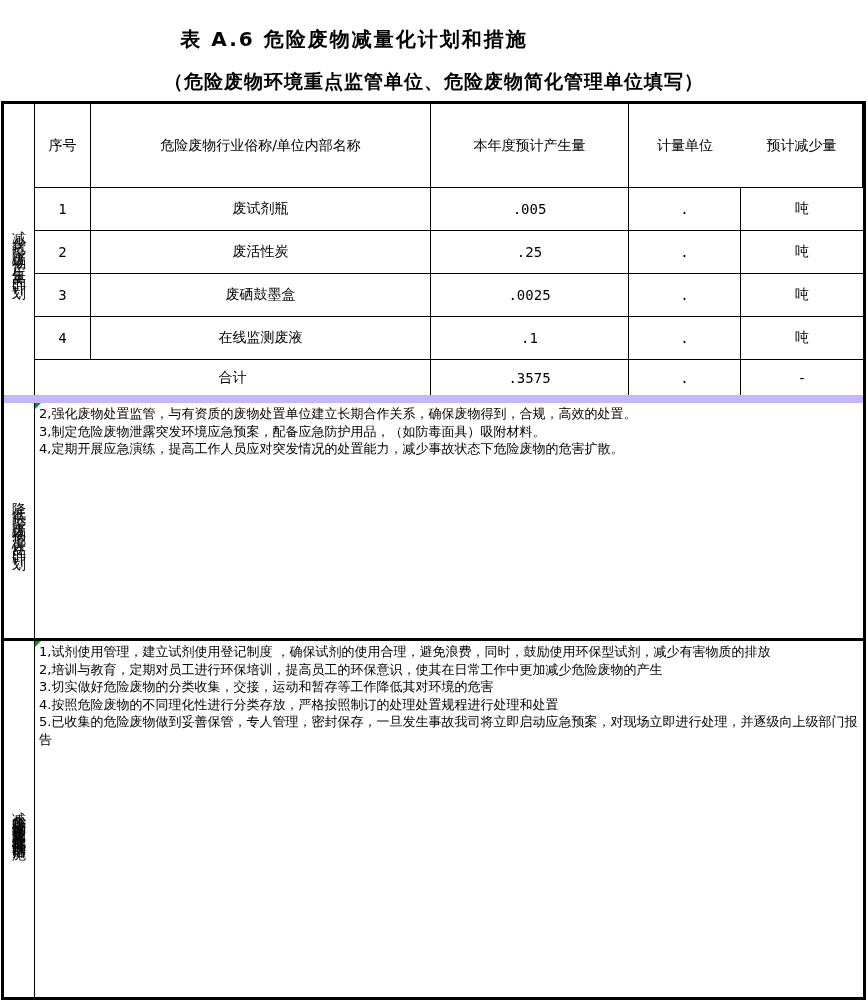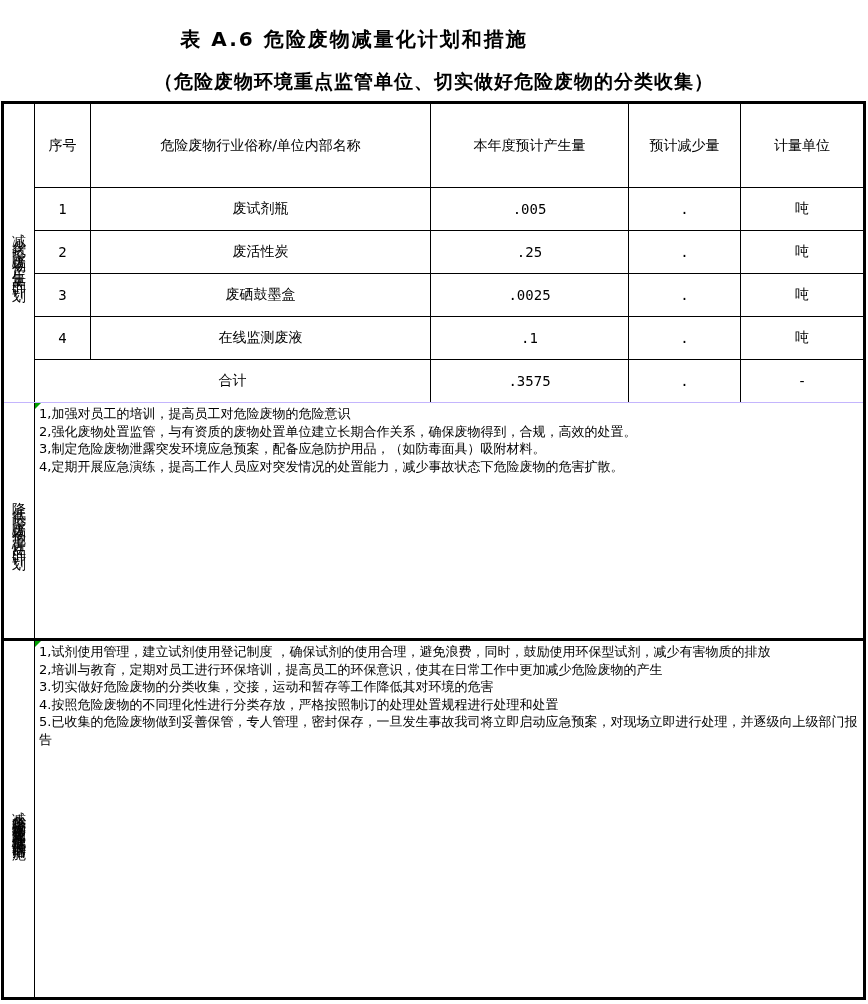--- a/index.html
+++ b/index.html
@@ -19,21 +19,21 @@
     position:absolute; top:69px; left:0; width:868px;
     text-align:center; font-weight:bold; font-size:19px; letter-spacing:1px;
   }
   .big-table {
     position:absolute; left:1px; top:101px; width:865px; height:899px;
     border:3px solid #000;
     display:flex; flex-direction:column;
     background:#fff;
   }
   .section { display:flex; flex-direction:row; width:100%; }
-  .sec1 { height:299px; border-bottom:1px solid #c4b5fd; }
+  .sec1 { height:299px; border-bottom:8px solid #c4b5fd; }
   .sec2 { height:238px; border-bottom:3px solid #000; }
   .sec3 { flex:1 1 auto; }
   .side-cell {
     width:31px; border-right:1px solid #000; flex:0 0 31px;
     display:flex; align-items:center; justify-content:center;
     font-size:14px;
   }
   .vtext {
     writing-mode: vertical-lr;
     text-orientation: upright;
@@ -76,35 +76,35 @@
     position:absolute; top:0; left:0;
     width:0; height:0;
     border-top:6px solid #00a000;
     border-right:6px solid transparent;
   }
 </style>
 </head>
 <body>
 
 <div class="page-title">表 A.6 危险废物减量化计划和措施</div>
-<div class="page-subtitle">（危险废物环境重点监管单位、切实做好危险废物的分类收集）</div>
+<div class="page-subtitle">（危险废物环境重点监管单位、危险废物简化管理单位填写）</div>
 
 <div class="big-table">
 
   <div class="section sec1">
     <div class="side-cell">
       <div class="vtext">减少危险废物产生量的计划</div>
     </div>
     <div class="grid1">
 
       <div class="cell">序号</div>
       <div class="cell">危险废物行业俗称/单位内部名称</div>
       <div class="cell">本年度预计产生量</div>
+      <div class="cell last-col">计量单位</div>
       <div class="cell">预计减少量</div>
-      <div class="cell last-col">计量单位</div>
 
       <div class="cell num">1</div>
       <div class="cell">废试剂瓶</div>
       <div class="cell num">.005</div>
       <div class="cell num">.</div>
       <div class="cell last-col">吨</div>
 
       <div class="cell num">2</div>
       <div class="cell">废活性炭</div>
       <div class="cell num">.25</div>
@@ -129,21 +129,20 @@
       <div class="cell last-col last-row">-</div>
     </div>
   </div>
 
   <div class="section sec2">
     <div class="side-cell">
       <div class="vtext">降低危险废物危害性的计划</div>
     </div>
     <div class="text-cell">
       <span class="corner-flag"></span>
-      <div class="line">1,加强对员工的培训，提高员工对危险废物的危险意识</div>
       <div class="line">2,强化废物处置监管，与有资质的废物处置单位建立长期合作关系，确保废物得到，合规，高效的处置。</div>
       <div class="line">3,制定危险废物泄露突发环境应急预案，配备应急防护用品，（如防毒面具）吸附材料。</div>
       <div class="line">4,定期开展应急演练，提高工作人员应对突发情况的处置能力，减少事故状态下危险废物的危害扩散。</div>
     </div>
   </div>
 
   <div class="section sec3">
     <div class="side-cell">
       <div class="vtext">减少危险废物产生量和降低危害性的措施</div>
     </div>

